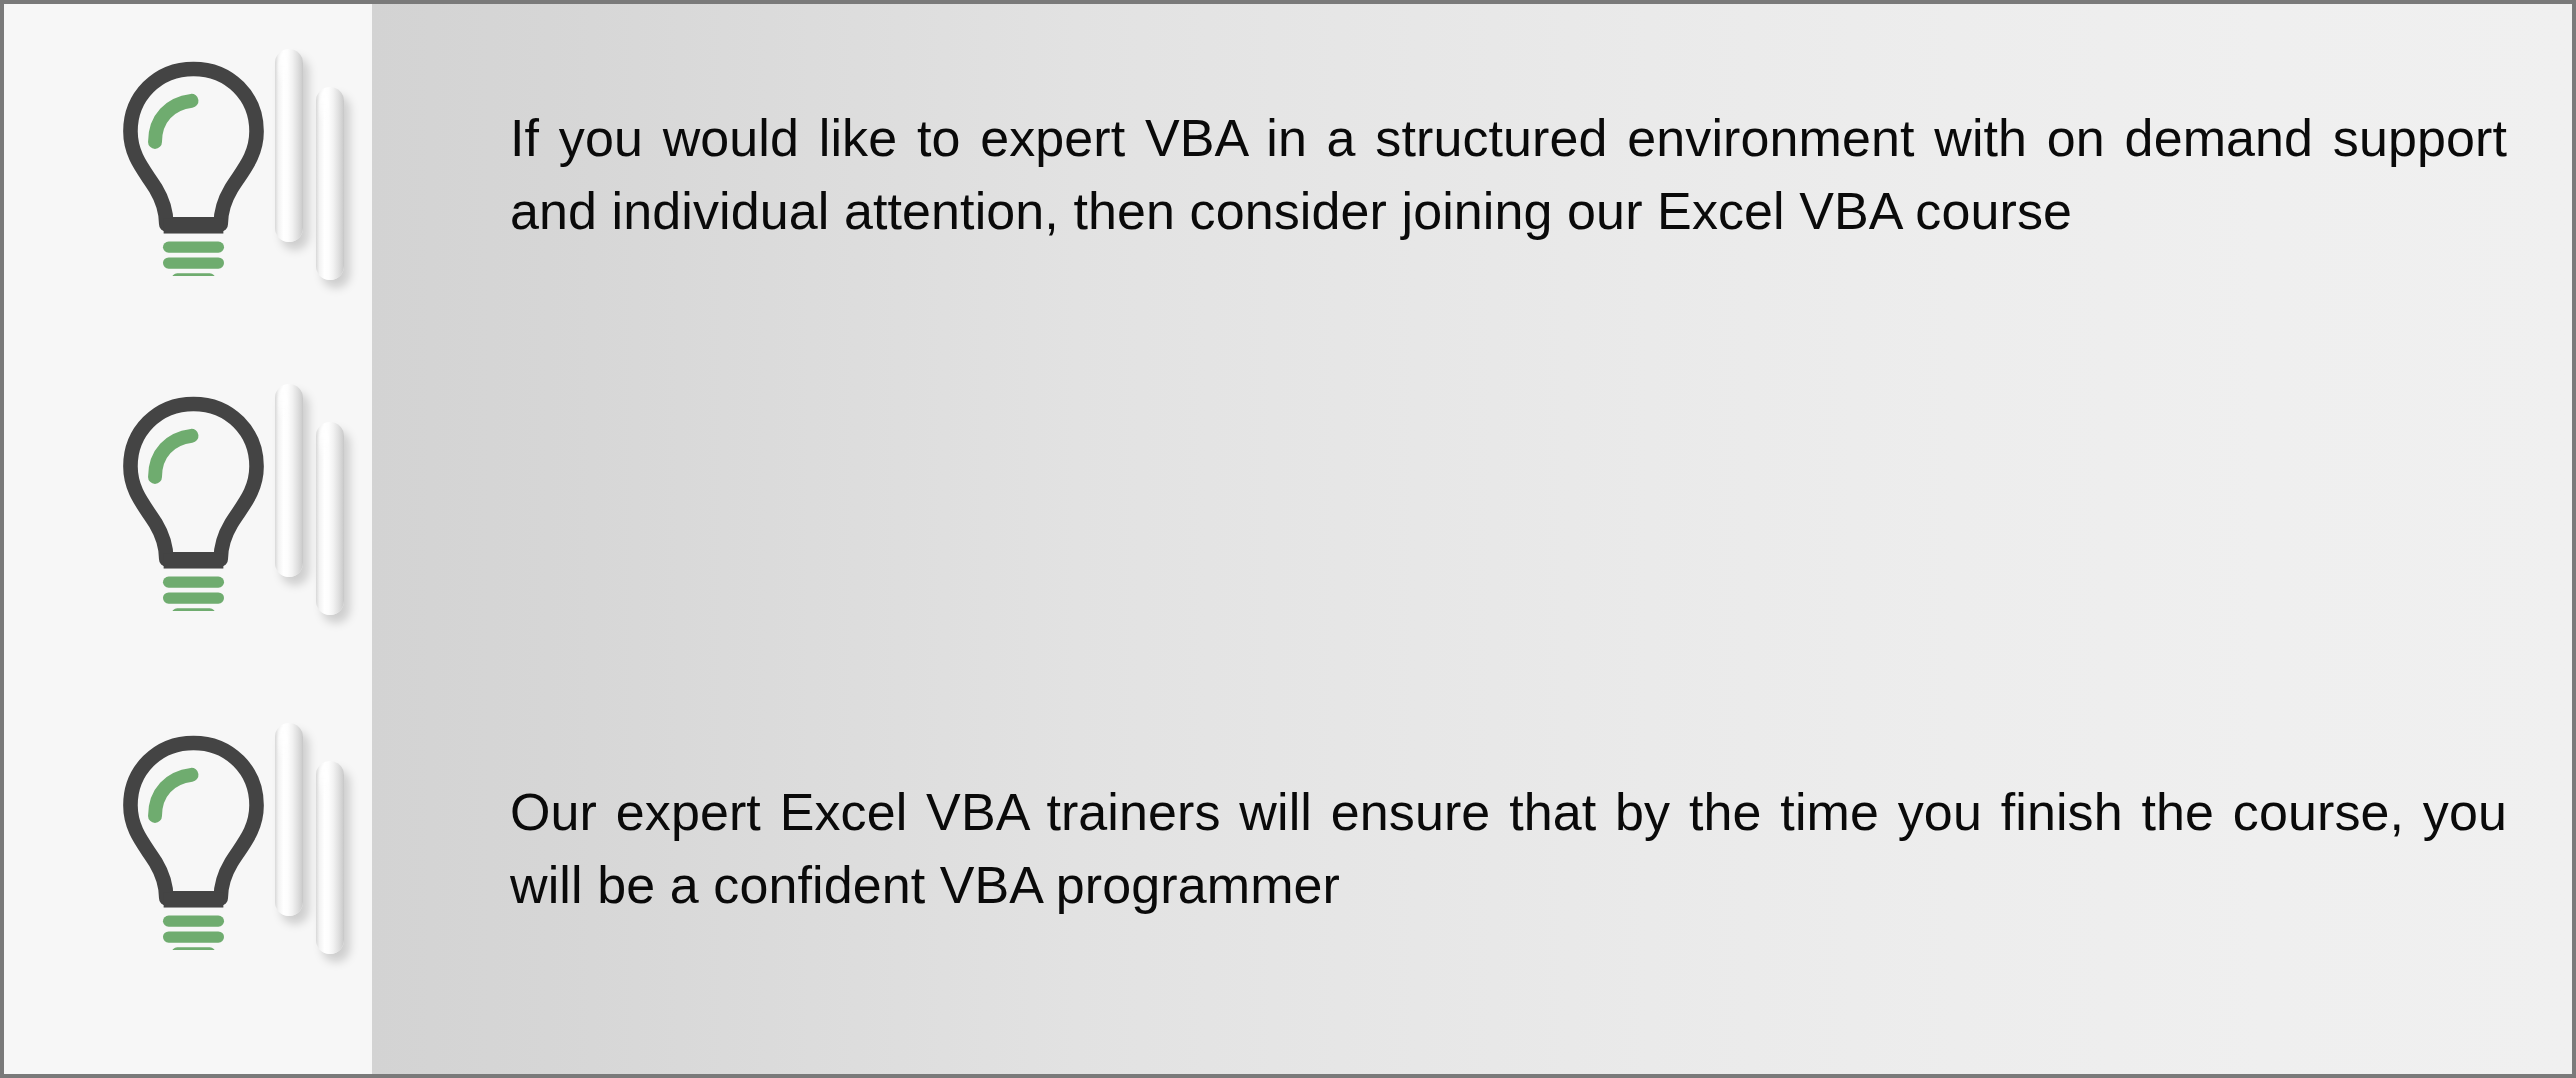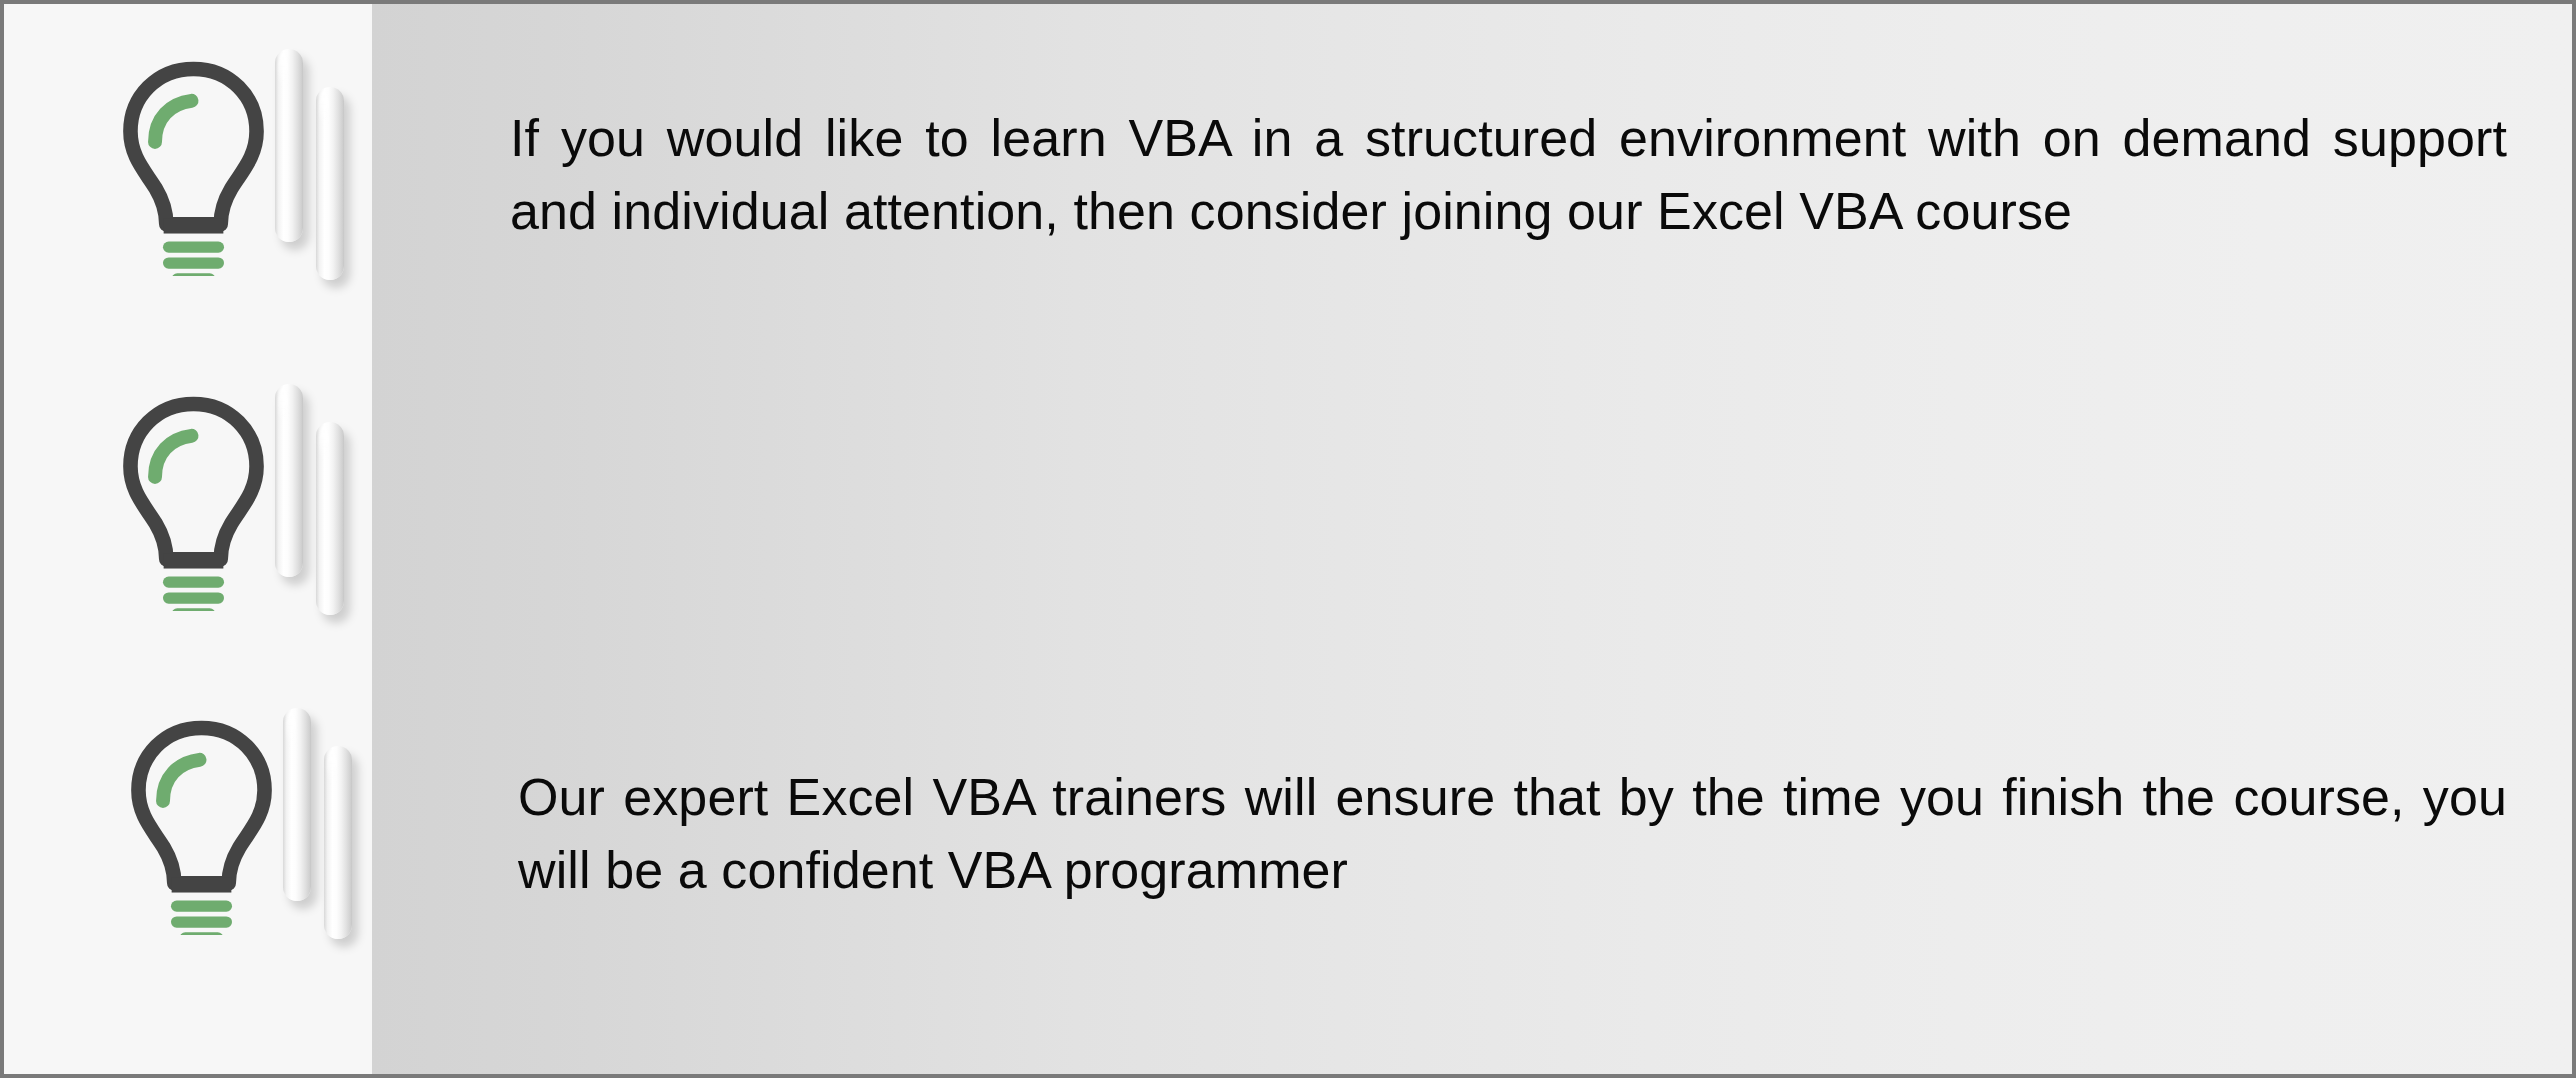--- a/index.html
+++ b/index.html
@@ -53,21 +53,21 @@
   }
 
   .row {
     position: absolute;
     left: 0;
     right: 0;
     height: 332px;
   }
   .row-0 { top: 20px; }
   .row-1 { top: 355px; }
-  .row-2 { top: 679px; margin-left: 8px; }
+  .row-2 { top: 694px; }
 
   .icon-cell {
     position: absolute;
     left: 113px;
     top: 13.3px;
     width: 226px;
     height: 266px;
   }
 
   .bulb-svg {
@@ -153,21 +153,21 @@
           <path d="M115 18 C60 18 20 60 20 112 C20 150 42 172 58 198 C70 218 74 238 74 252 L156 252 C156 238 160 218 172 198 C188 172 210 150 210 112 C210 60 170 18 115 18 Z" fill="none" stroke="#444444" stroke-width="22" stroke-linejoin="round"></path>
           <rect x="70" y="244" width="90" height="22" fill="#444444"></rect>
           <path d="M57 128 C57 92 80 70 112 66" fill="none" stroke="#6fac6f" stroke-width="21" stroke-linecap="round"></path>
           <rect x="69" y="278" width="92" height="17" rx="8.5" fill="#6fac6f"></rect>
           <rect x="69" y="302" width="92" height="17" rx="8.5" fill="#6fac6f"></rect>
           <rect x="82" y="326" width="66" height="17" rx="8.5" fill="#6fac6f"></rect>
         </svg>
         <div class="bar bar-tall"></div>
         <div class="bar bar-short"></div>
       </div>
-      <div class="text-cell">If you would like to learn VBA in a structured environment with on demand support and individual attention, then consider joining our Excel VBA course</div>
+      <div class="text-cell">If you would like to expert VBA in a structured environment with on demand support and individual attention, then consider joining our Excel VBA course</div>
     </div>
 
     <div class="row row-1">
       <div class="icon-cell">
         <svg class="bulb-svg" viewBox="0 0 230 330" aria-hidden="true">
           <path d="M115 18 C60 18 20 60 20 112 C20 150 42 172 58 198 C70 218 74 238 74 252 L156 252 C156 238 160 218 172 198 C188 172 210 150 210 112 C210 60 170 18 115 18 Z" fill="none" stroke="#444444" stroke-width="22" stroke-linejoin="round"></path>
           <rect x="70" y="244" width="90" height="22" fill="#444444"></rect>
           <path d="M57 128 C57 92 80 70 112 66" fill="none" stroke="#6fac6f" stroke-width="21" stroke-linecap="round"></path>
           <rect x="69" y="278" width="92" height="17" rx="8.5" fill="#6fac6f"></rect>
           <rect x="69" y="302" width="92" height="17" rx="8.5" fill="#6fac6f"></rect>

